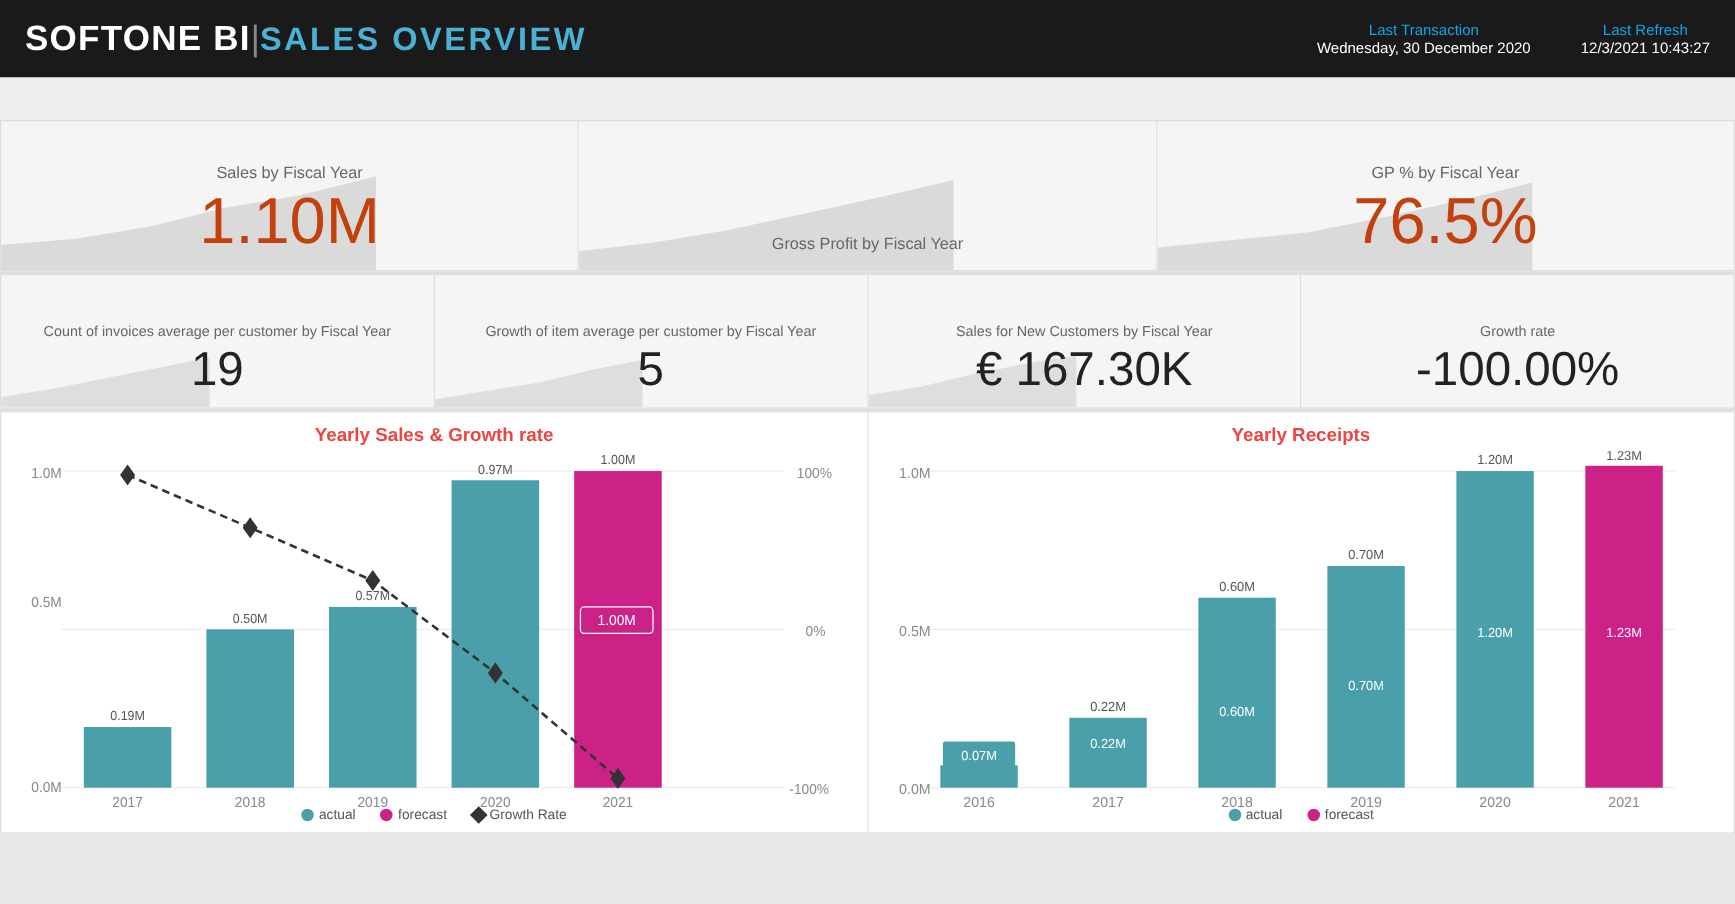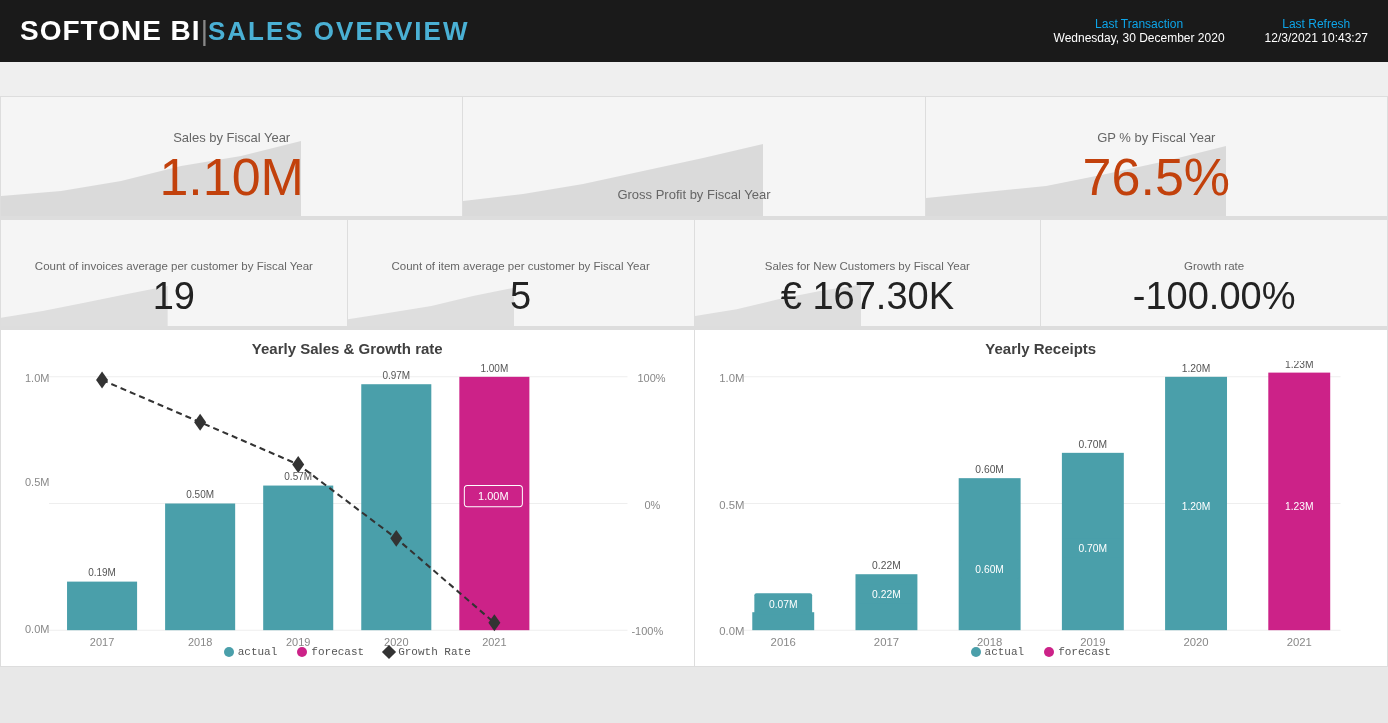--- a/index.html
+++ b/index.html
@@ -137,38 +137,37 @@
       border: 1px solid #ddd;
       padding: 10px 16px 8px;
       display: flex;
       flex-direction: column;
     }
     .chart-container + .chart-container { border-left: none; }
     .chart-title {
       font-size: 15px;
       font-weight: 600;
       text-align: center;
-      color: #404040;
+      color: #ef4444;
       margin-bottom: 4px;
     }
     .chart-area {
       flex: 1;
       position: relative;
     }
 
     
     .chart-legend {
       display: flex;
       justify-content: center;
       gap: 20px;
       font-size: 11px;
       color: #555;
       margin-top: 0;
       align-items: flex-start;
-      font-family: Liberation Mono, monospace;
     }
     .legend-dot {
       width: 10px;
       height: 10px;
       border-radius: 50%;
       display: inline-block;
       margin-right: 4px;
     }
     .legend-item { display: flex; align-items: center; }
     .legend-diamond {
@@ -229,21 +228,21 @@
     <svg class="kpi-sparkline" viewBox="0 0 200 60" preserveAspectRatio="none" style="height:50px;opacity:0.3">
       <polygon points="0,60 0,50 50,42 100,32 150,22 200,12 200,60" fill="#aaa"></polygon>
     </svg>
     <div class="kpi-label-mid">Count of invoices average per customer by Fiscal Year</div>
     <div class="kpi-value-mid">19</div>
   </div>
   <div class="kpi-card-mid">
     <svg class="kpi-sparkline" viewBox="0 0 200 60" preserveAspectRatio="none" style="height:50px;opacity:0.3">
       <polygon points="0,60 0,52 50,44 100,36 150,24 200,14 200,60" fill="#aaa"></polygon>
     </svg>
-    <div class="kpi-label-mid">Count of item average per customer by Fiscal Year</div>
+    <div class="kpi-label-mid">Growth of item average per customer by Fiscal Year</div>
     <div class="kpi-value-mid">5</div>
   </div>
   <div class="kpi-card-mid">
     <svg class="kpi-sparkline" viewBox="0 0 200 60" preserveAspectRatio="none" style="height:50px;opacity:0.3">
       <polygon points="0,60 0,48 50,40 100,28 150,18 200,10 200,60" fill="#aaa"></polygon>
     </svg>
     <div class="kpi-label-mid">Sales for New Customers by Fiscal Year</div>
     <div class="kpi-value-mid">€ 167.30K</div>
   </div>
   <div class="kpi-card-mid">

